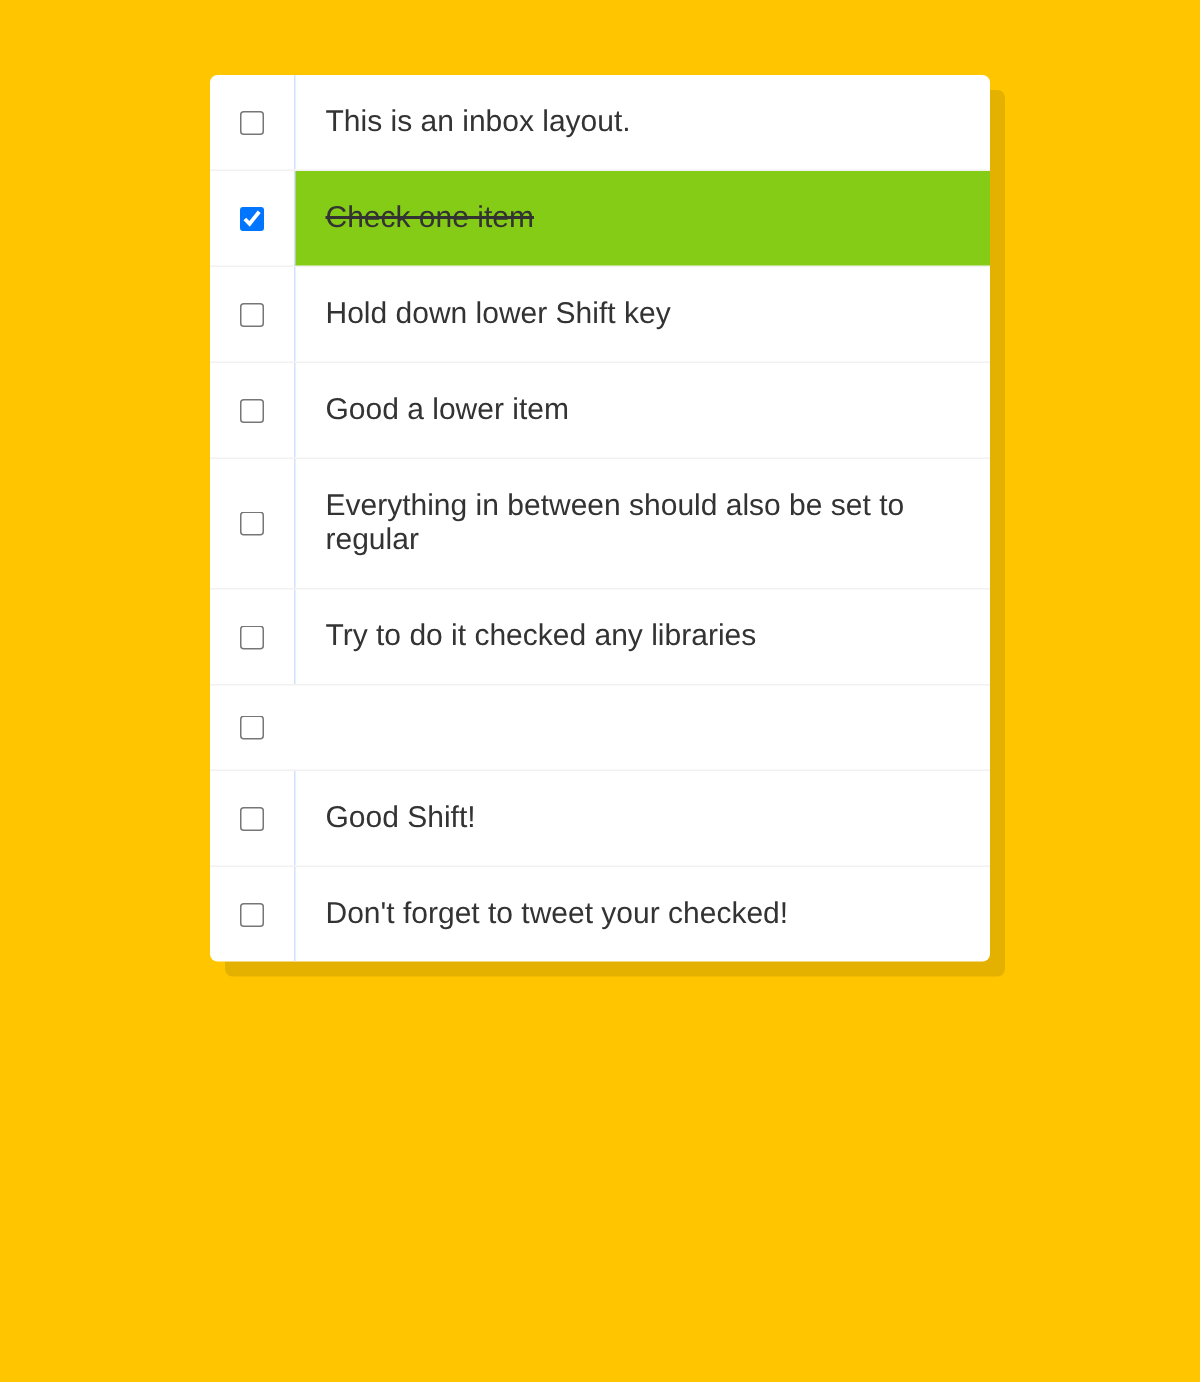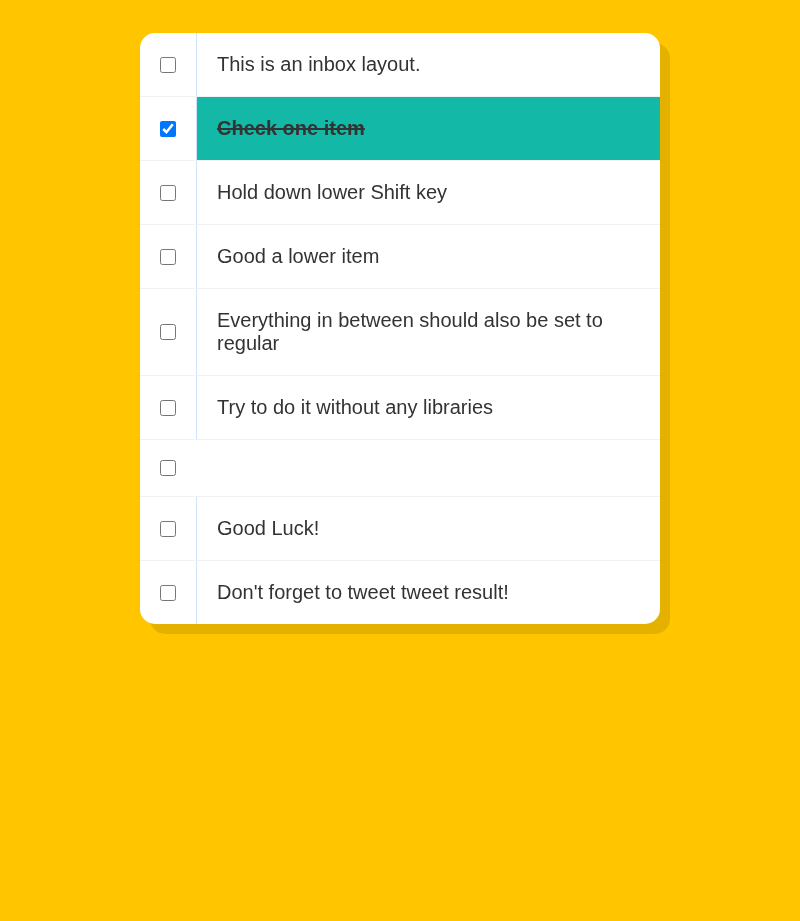--- a/index.html
+++ b/index.html
@@ -12,23 +12,23 @@
       background: #ffc600;
     }
     body {
       margin: 0;
       min-height: 921px;
       width: 800px;
       background: #ffc600;
     }
     .inbox {
       max-width: 520px;
-      margin: 33px auto;
+      margin: 50px auto;
       background: white;
-      border-radius: 15px;
+      border-radius: 5px;
       box-shadow: 10px 10px 0 rgba(0,0,0,0.1);
     }
     .item {
       display: flex;
       align-items: center;
       border-bottom: 1px solid #F1F1F1;
     }
     .item:last-child {
       border-bottom: 0;
     }
@@ -44,23 +44,22 @@
       padding: 20px;
       transition: background 0.2s;
       flex: 1;
       font-family: inherit;
       font-weight: 300;
       font-size: 20px;
       border-left: 1px solid #D1E2FF;
       color: #333;
     }
     input:checked + p {
-      background: #14b8a6;
+      background: #84cc16;
       text-decoration: line-through;
-      font-weight: bold;
     }
   </style>
 </head>
 <body>
 
 <div class="inbox">
   <div class="item">
     <input type="checkbox" style="">
     <p>This is an inbox layout.</p>
   </div>
@@ -75,26 +74,26 @@
   <div class="item">
     <input type="checkbox" style="">
     <p>Good a lower item</p>
   </div>
   <div class="item">
     <input type="checkbox" style="">
     <p>Everything in between should also be set to regular</p>
   </div>
   <div class="item">
     <input type="checkbox" style="">
-    <p>Try to do it without any libraries</p>
+    <p>Try to do it checked any libraries</p>
   </div>
   <div class="item">
     <input type="checkbox" style="">
   </div>
   <div class="item">
     <input type="checkbox" style="">
-    <p>Good Luck!</p>
+    <p>Good Shift!</p>
   </div>
   <div class="item">
     <input type="checkbox" style="">
-    <p>Don't forget to tweet tweet result!</p>
+    <p>Don't forget to tweet your checked!</p>
   </div>
 </div>
 
 </body></html>

